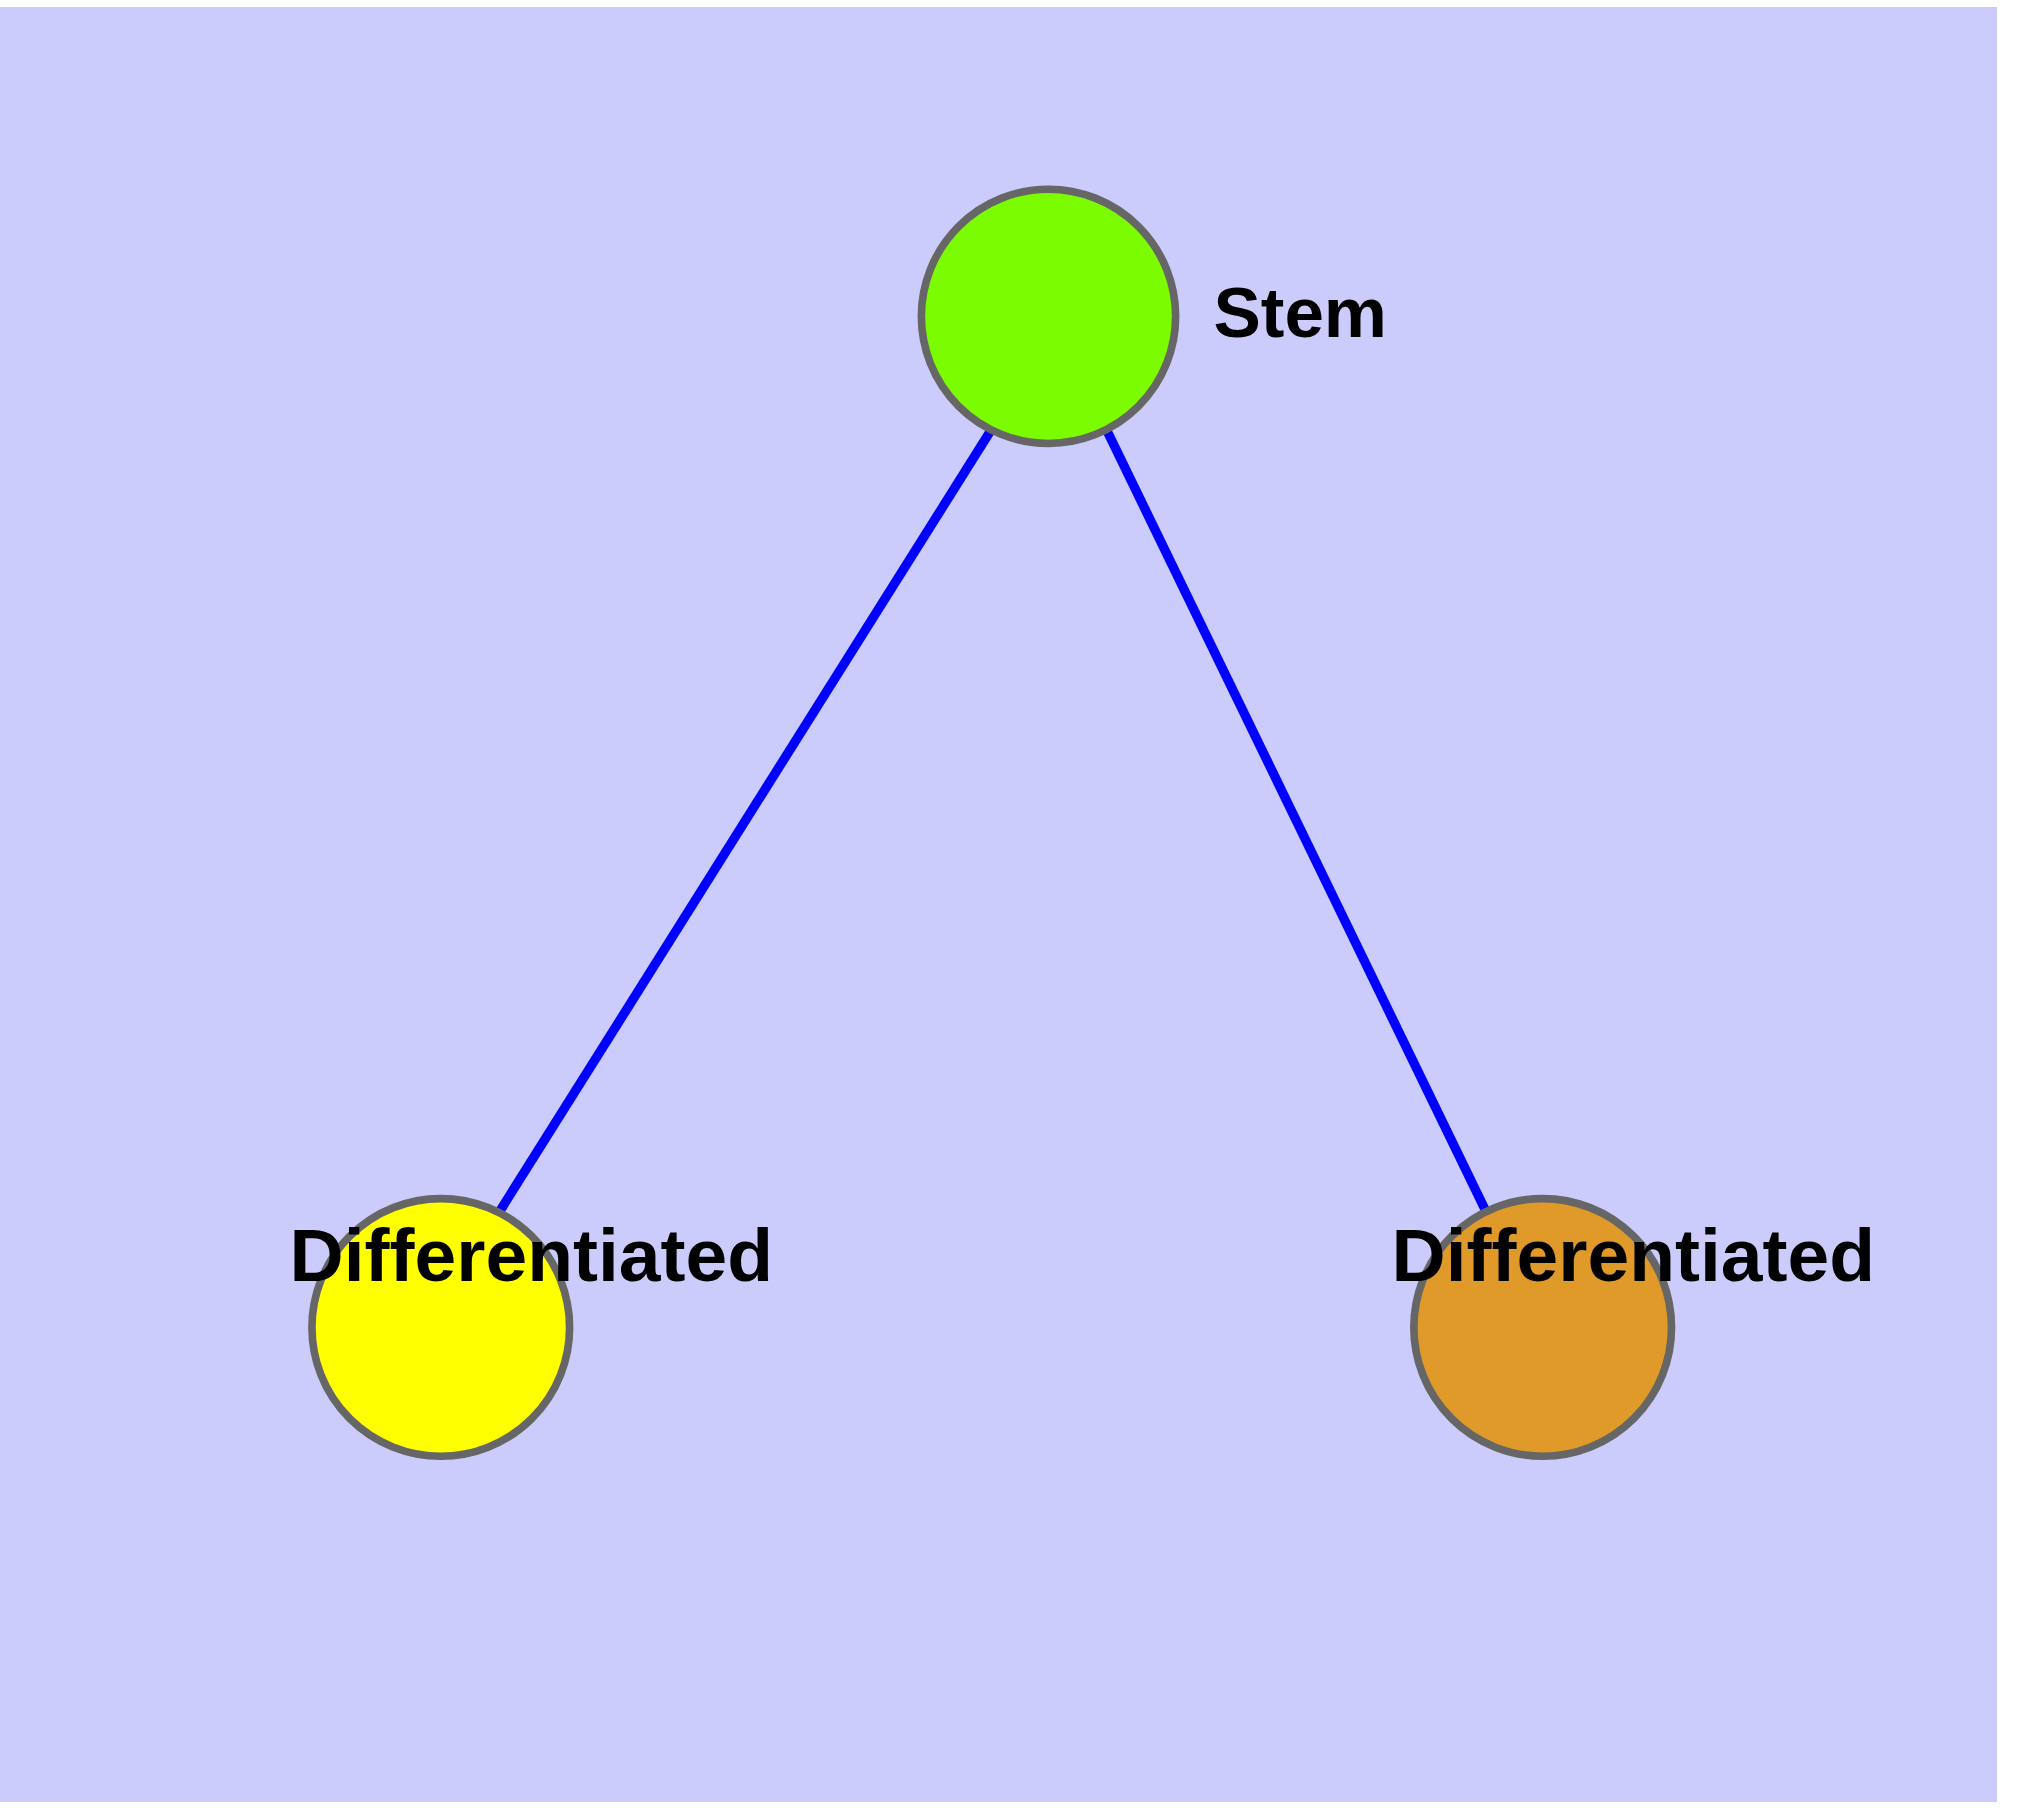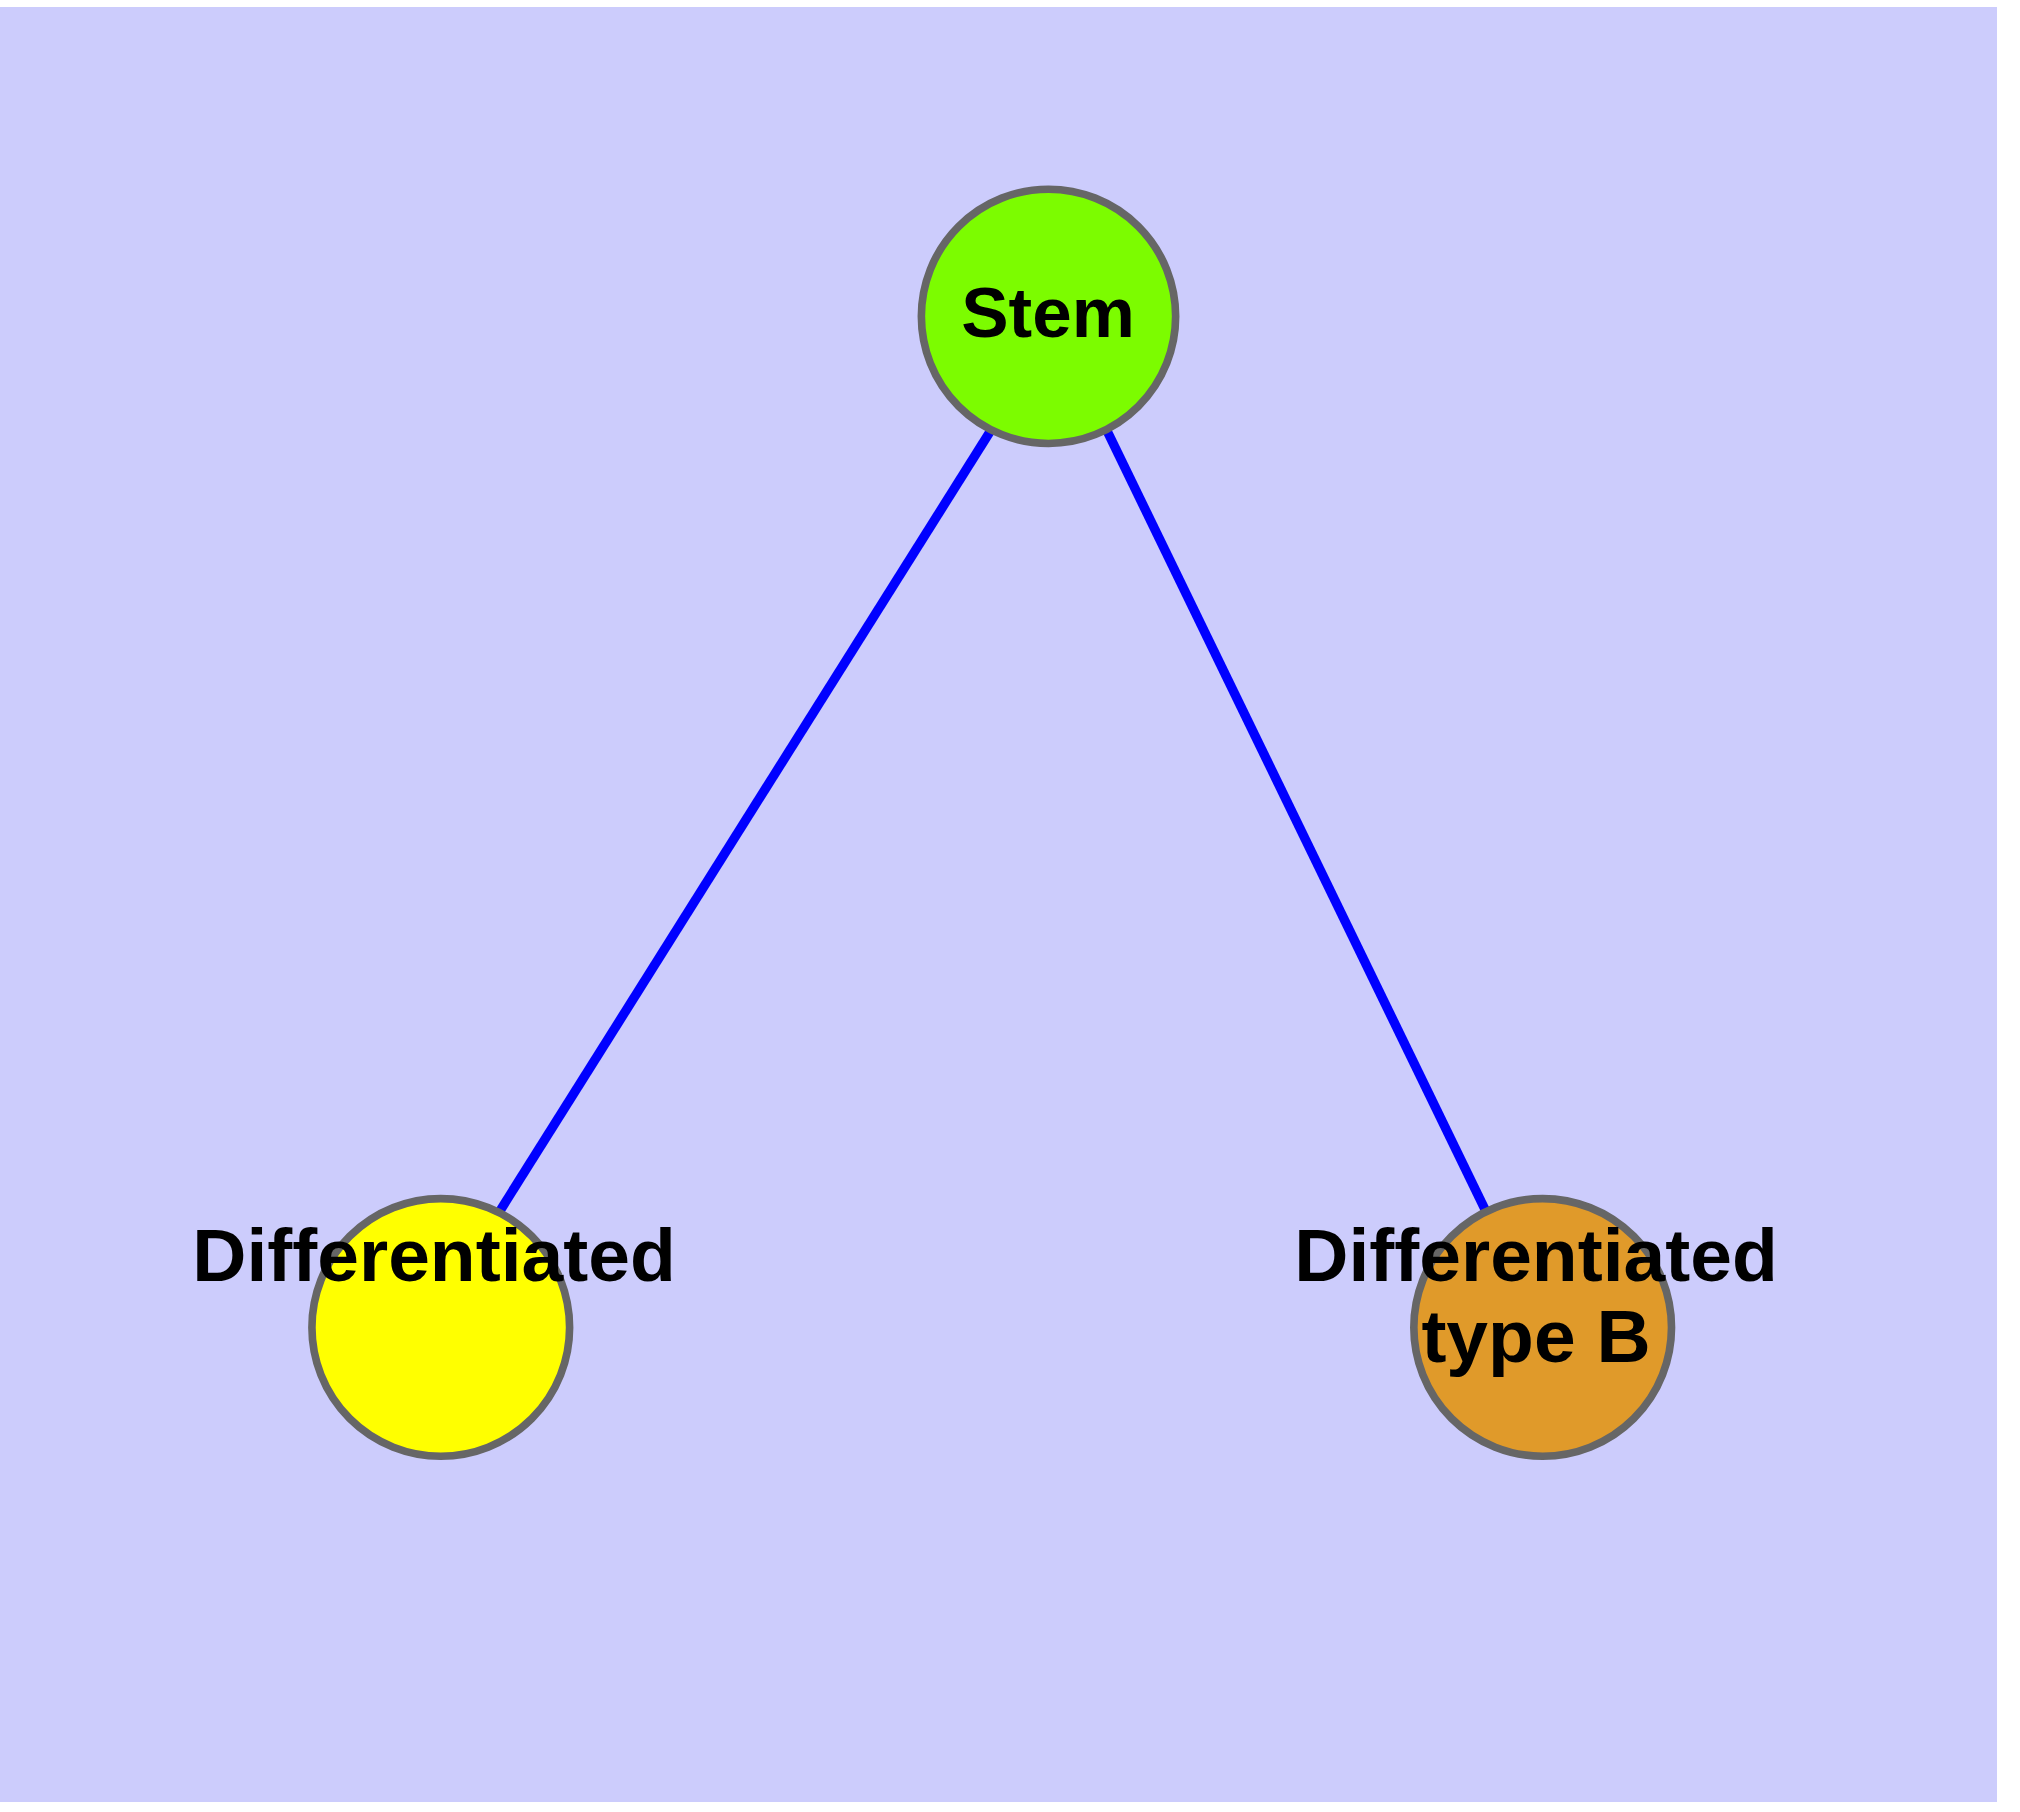--- a/index.html
+++ b/index.html
@@ -32,21 +32,21 @@
   #graph-svg {
     position: absolute;
     left: 0;
     top: 0;
     width: 1997px;
     height: 1795px;
     display: block;
   }
   .node-label {
     position: absolute;
-    text-align: center;
+    text-align: right;
     font-weight: bold;
     color: #000000;
     line-height: 1.08;
     white-space: pre;
     pointer-events: none;
     font-family: "Liberation Sans", sans-serif;
   }
   #label-stem {
     font-size: 71px;
     left: 709px;
@@ -83,17 +83,17 @@
         <circle cx="1237" cy="365" r="150" fill="#7cfc00" stroke="#666666" stroke-width="9"></circle>
         <circle cx="520" cy="1558" r="152" fill="#ffff00" stroke="#666666" stroke-width="9"></circle>
         <circle cx="1820" cy="1558" r="152" fill="#e09a2a" stroke="#666666" stroke-width="9"></circle>
       </g>
     </svg>
 
     <div class="node-label" id="label-stem"><span>Stem</span></div>
 
     <div class="node-label" id="label-a"><div>Differentiated</div></div>
 
-    <div class="node-label" id="label-b"><div>Differentiated</div><div>type B</div></div>
+    <div class="node-label" id="label-b"><div>Differentiated</div></div>
 
   </div>
 </div>
 
 
 </body></html>

